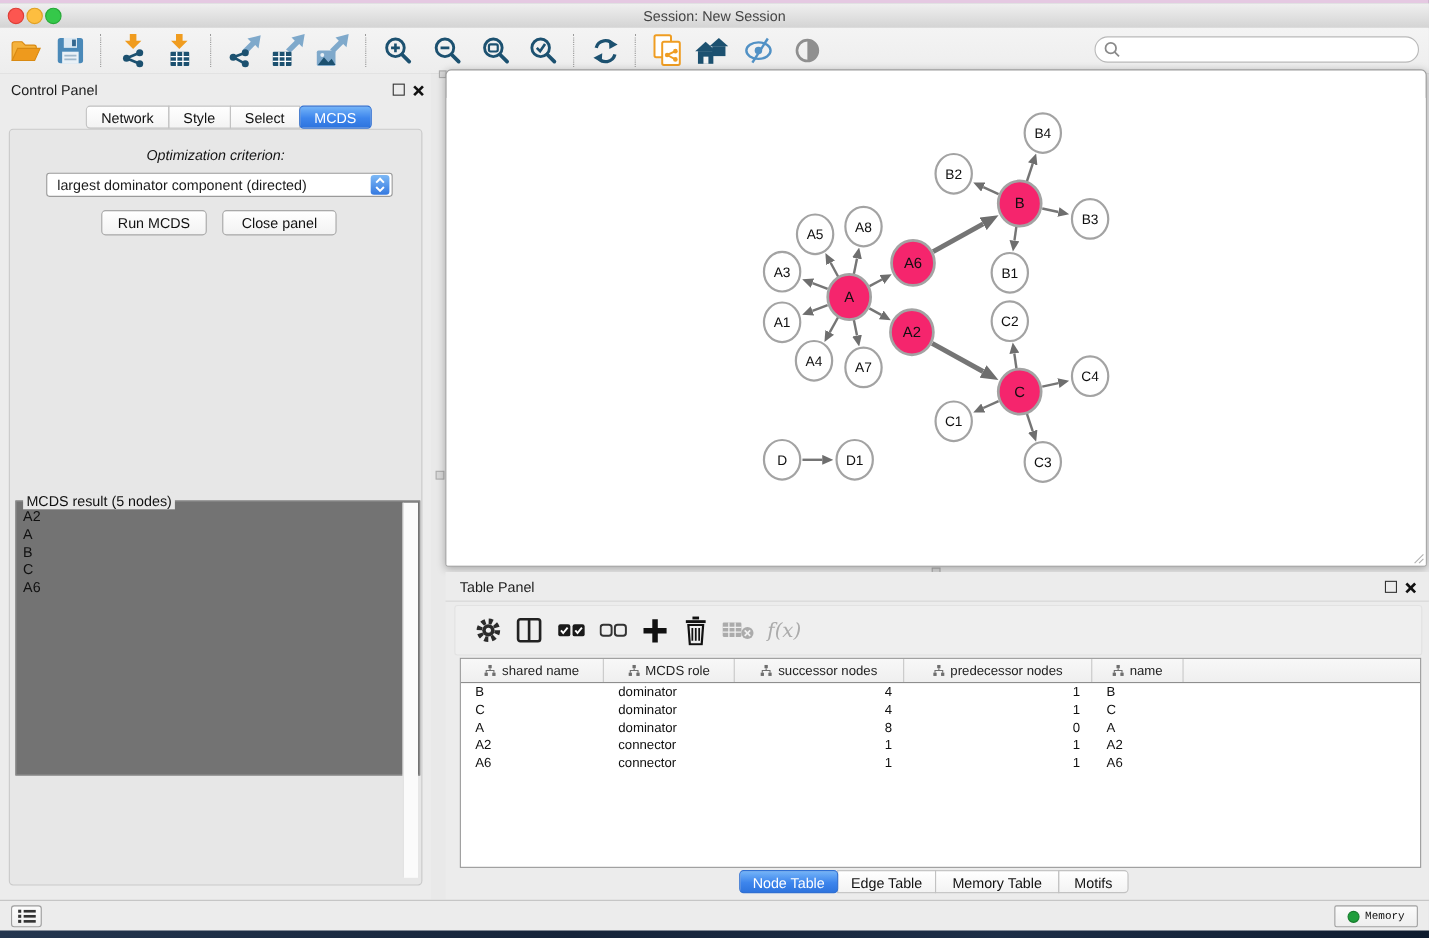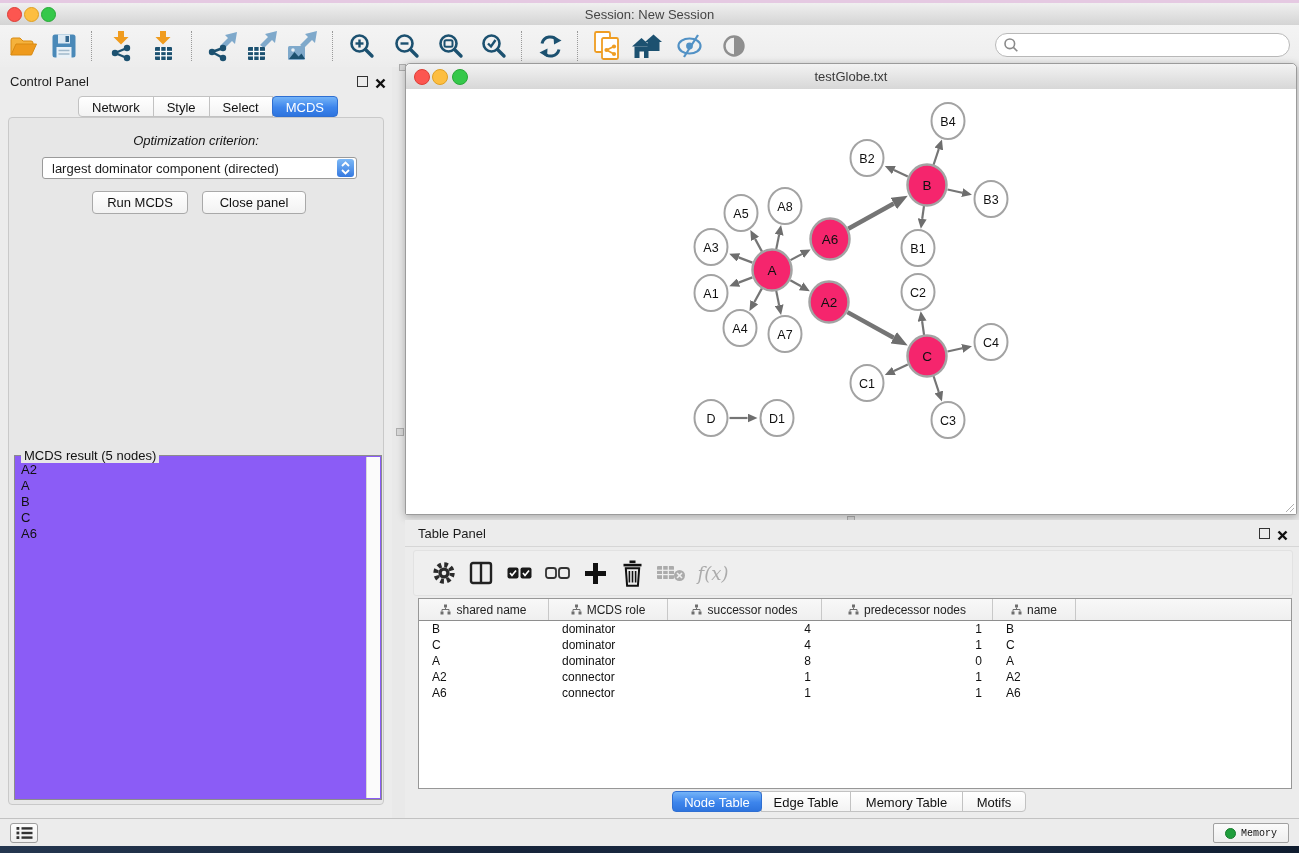--- a/index.html
+++ b/index.html
@@ -40,21 +40,21 @@
   .cp-tab:first-child{border-radius:4px 0 0 4px;margin-left:0;}
   .cp-tab.active{background:linear-gradient(#74b4f8,#3d85ec 55%,#2e74de);color:#fff;border:1px solid #2f6fd2;border-radius:4px;position:relative;z-index:2;}
   #cp-content{left:8px;top:50px;width:376px;height:688px;background:#e7e7e7;border:1px solid #c9c9c9;border-radius:4px;box-sizing:border-box;}
   #opt-label{left:0;top:66px;width:392px;text-align:center;font-size:13px;color:#141414;font-style:italic;}
   #criterion-select{left:42px;top:90px;width:315px;height:22px;background:#fff;border:1px solid #9a9a9a;border-radius:3px;box-sizing:border-box;}
   #criterion-text{left:9px;top:3px;font-size:13px;color:#1b1b1b;}
   #criterion-stepper{right:2px;top:1px;width:17px;height:18px;border-radius:3px;background:linear-gradient(#7db9f6,#3579e0);display:flex;flex-direction:column;align-items:center;justify-content:center;}
   .cp-btn{position:absolute;top:124px;height:23px;background:linear-gradient(#ffffff,#f2f2f2);border:1px solid #a9a9a9;border-radius:4px;font-size:13px;color:#111;text-align:center;line-height:21px;box-sizing:border-box;}
   #run-btn{left:92px;width:96px;}
   #closepanel-btn{left:202px;width:104px;}
-  #mcds-fieldset{left:14px;top:388px;width:368px;height:345px;background:#8b5cf6;border:1px solid #8c8c8c;box-sizing:border-box;}
+  #mcds-fieldset{left:14px;top:388px;width:368px;height:250px;background:#737373;border:1px solid #8c8c8c;box-sizing:border-box;}
   #mcds-legend{left:6px;top:-8px;background:#e7e7e7;padding:0 3px;font-size:13px;color:#111;}
   #mcds-list{left:2px;top:6px;width:340px;}
   .mcds-item{font-size:13px;color:#111;line-height:16px;padding-left:4px;}
   #mcds-scroll{right:1px;top:1px;width:13px;height:341px;background:#fbfbfb;border-left:1px solid #d9d9d9;}
   
   .split-handle{background:#d8d8d8;border:1px solid #aeaeae;box-sizing:border-box;}
   
   #net-window{left:405px;top:-4px;width:892px;height:452px;background:#fff;border:1px solid #9b9b9b;border-radius:5px 5px 2px 2px;box-shadow:0 2px 8px rgba(0,0,0,.28);box-sizing:border-box;}
   #net-titlebar{left:0;top:0;width:890px;height:25px;background:linear-gradient(#f3f3f3,#d7d7d7);border-bottom:1px solid #b3b3b3;border-radius:5px 5px 0 0;}
   #net-title{width:100%;text-align:center;top:5px;font-size:13px;color:#3a3a3a;}
@@ -308,26 +308,20 @@
           </div>
         <div id="mcds-scroll" class="abs"></div>
       </div>
     </div>
 
     <div class="abs split-handle" style="left:396px;top:361px;width:8px;height:8px;"></div>
     <div class="abs split-handle" style="left:399px;top:-3px;width:7px;height:7px;"></div>
     <div class="abs split-handle" style="left:847px;top:449px;width:8px;height:6px;"></div>
 
     <div id="net-window" class="abs">
-      <div id="net-titlebar" class="abs">
-        <div class="traffic t-red abs nt-red"></div>
-        <div class="traffic t-yellow abs nt-yellow"></div>
-        <div class="traffic t-green abs nt-green"></div>
-        <div id="net-title" class="abs">testGlobe.txt</div>
-      </div>
       <div id="net-canvas" class="abs">
         <svg id="graph" class="abs" width="890" height="425" viewBox="0 0 890 425">
           <defs>
             <marker id="arrS" markerUnits="userSpaceOnUse" markerWidth="10" markerHeight="9" refX="0" refY="4.5" orient="auto">
               <path d="M0 0 L10 4.5 L0 9 z" fill="#6e6e6e"></path>
             </marker>
             <marker id="arrL" markerUnits="userSpaceOnUse" markerWidth="16" markerHeight="13" refX="0" refY="6.5" orient="auto">
               <path d="M0 0 L16 6.5 L0 13 z" fill="#6e6e6e"></path>
             </marker>
           </defs>

